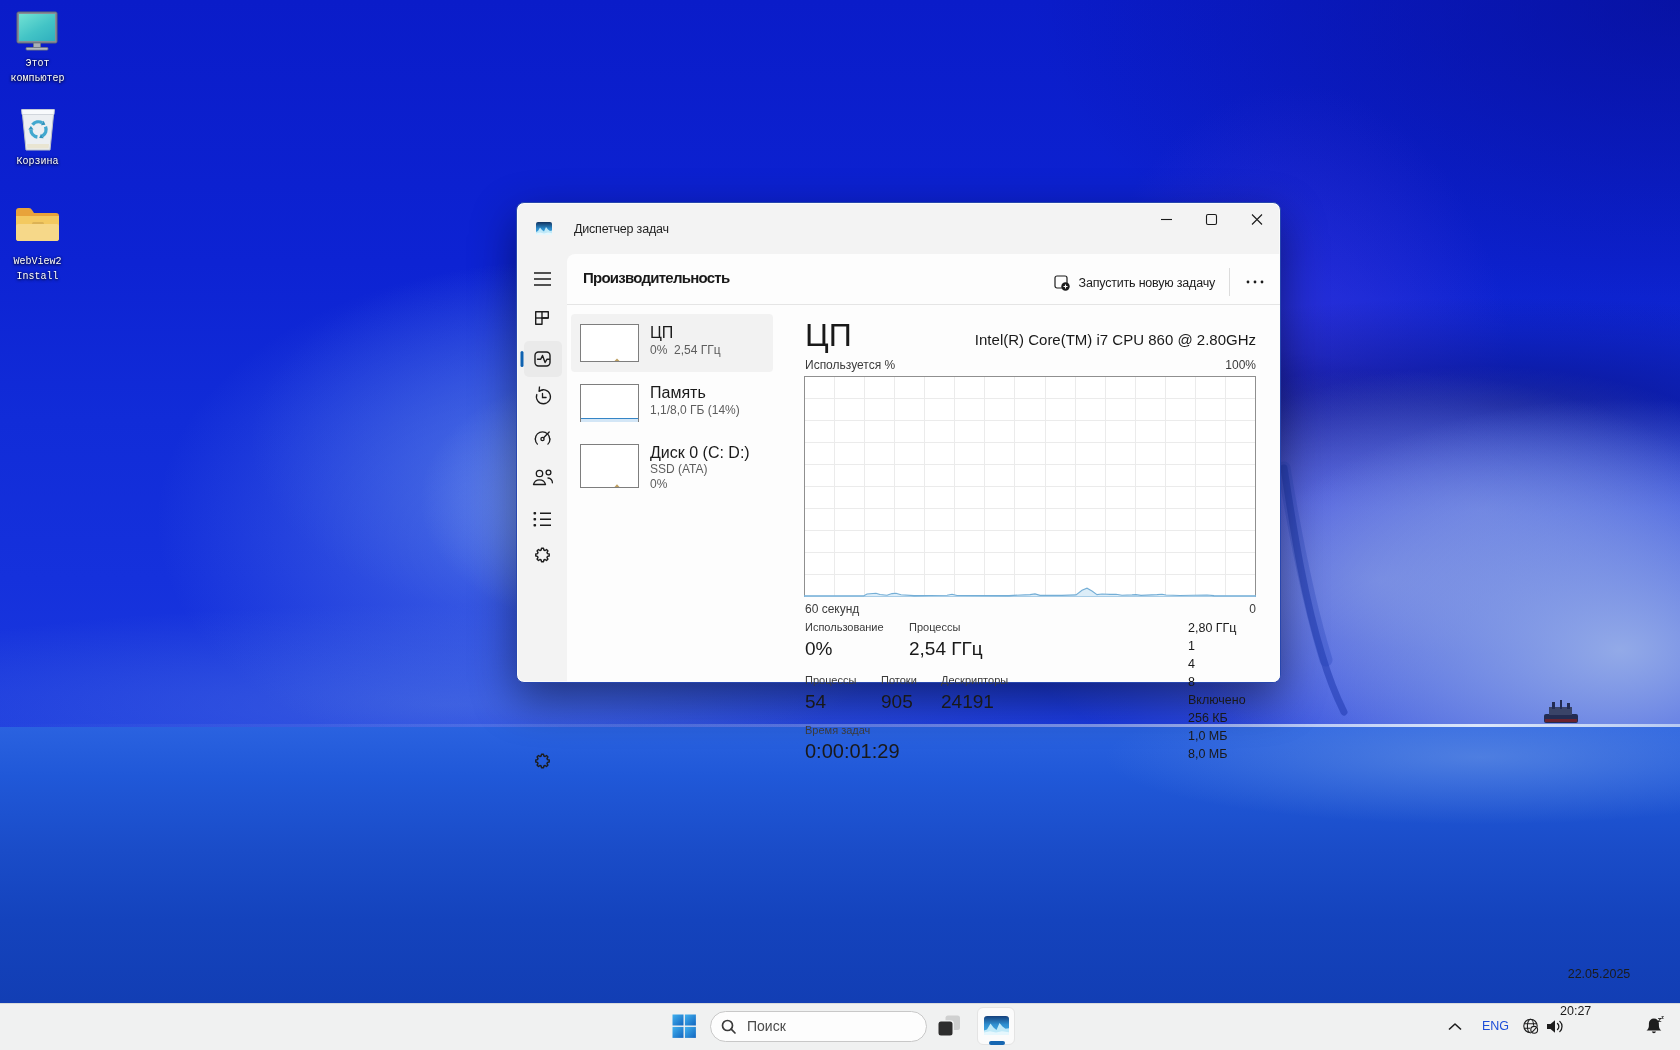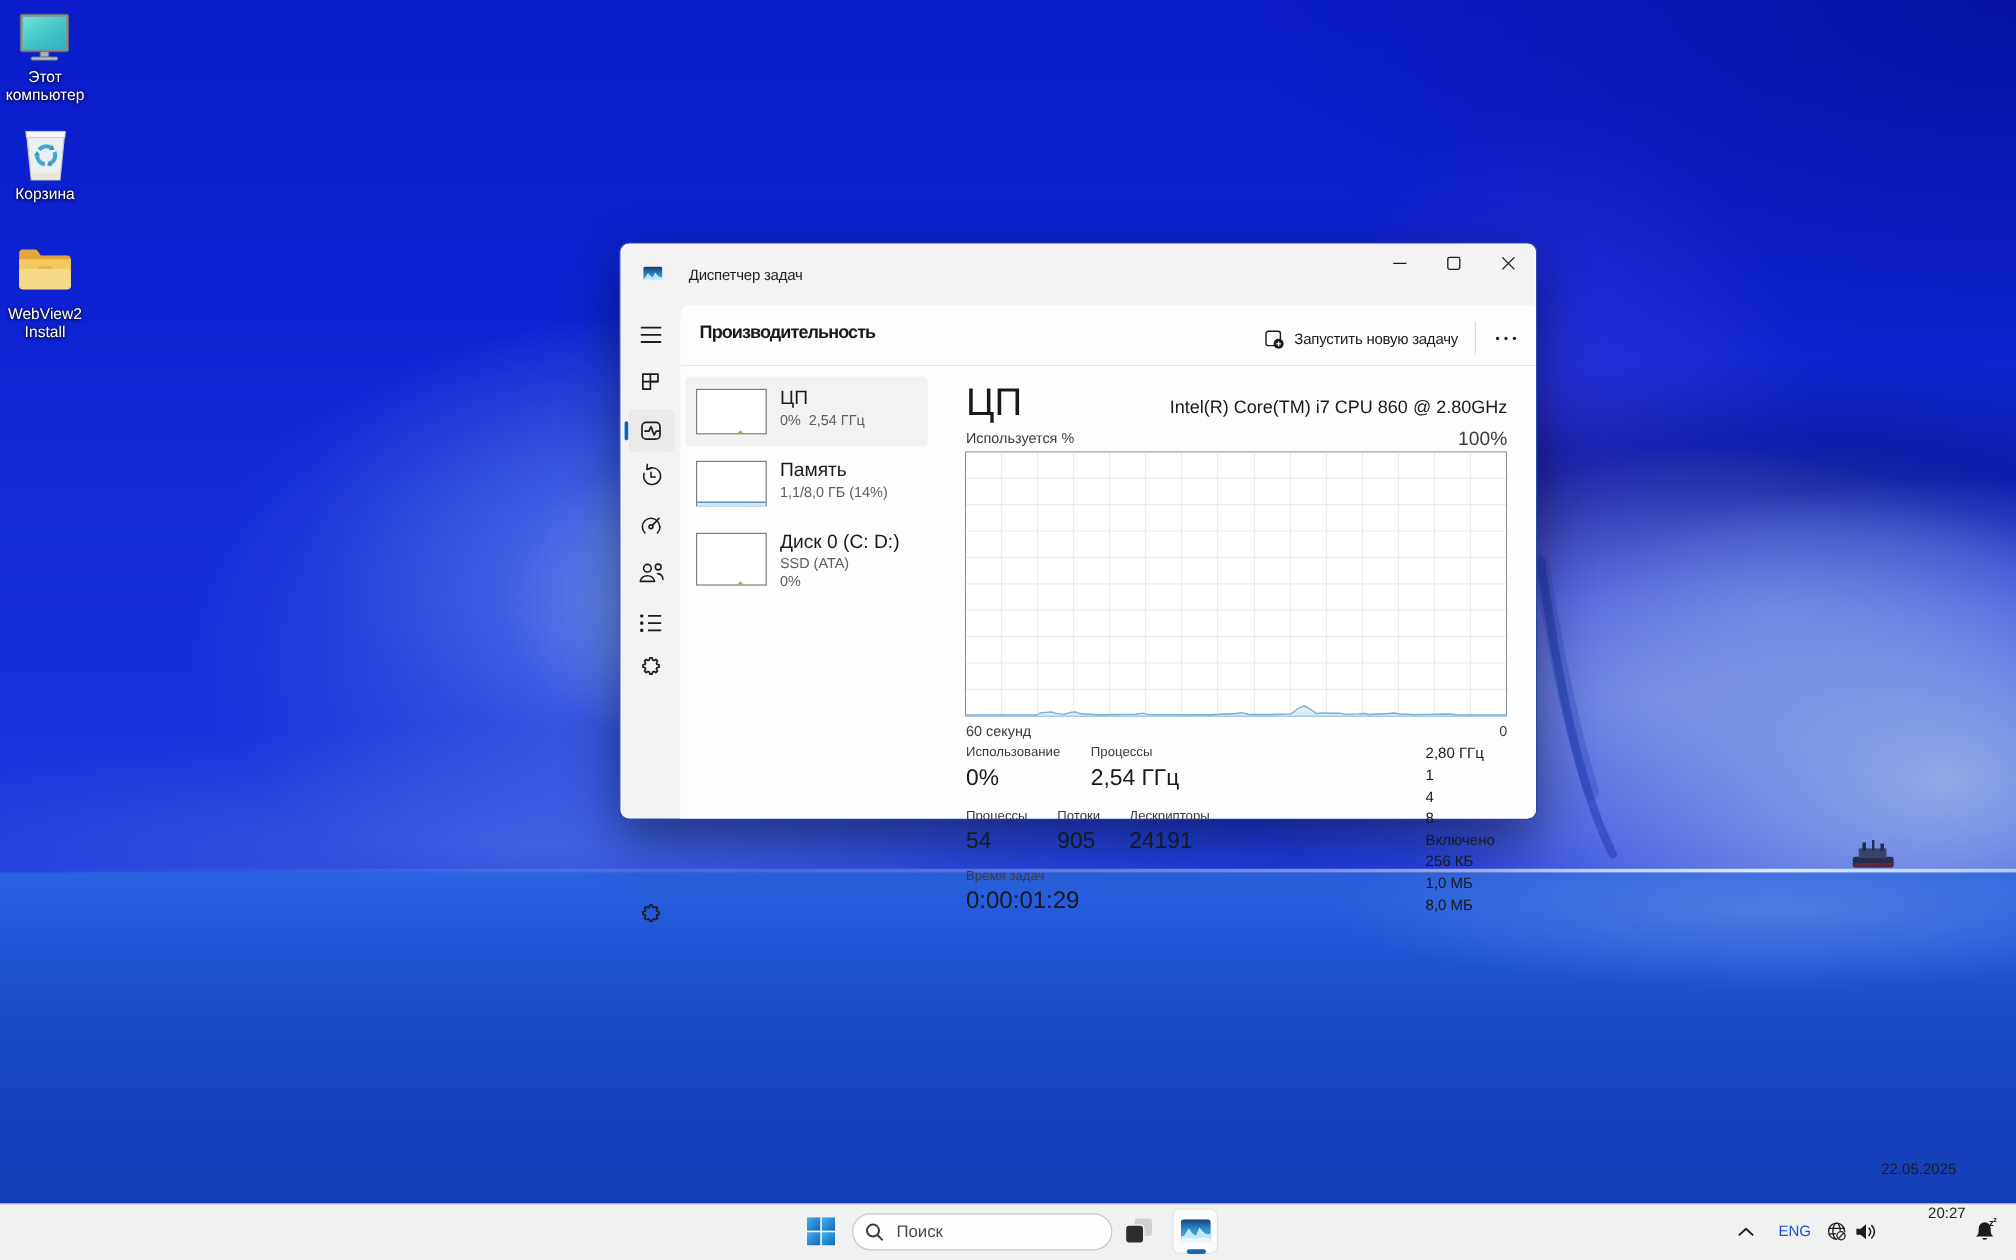--- a/index.html
+++ b/index.html
@@ -13,21 +13,21 @@
  radial-gradient(ellipse 560px 360px at 560px 520px, rgba(105,145,235,.6), rgba(105,145,235,0) 72%),
  radial-gradient(ellipse 430px 250px at 560px 440px, rgba(80,118,230,.5), rgba(80,118,230,0) 72%),
  radial-gradient(ellipse 950px 140px at 450px 705px, rgba(90,130,225,.45), rgba(90,130,225,0) 72%),
  radial-gradient(ellipse 320px 480px at 1295px 420px, rgba(90,66,225,.45), rgba(90,66,225,0) 70%),
  radial-gradient(ellipse 900px 480px at 1680px 0px, rgba(6,12,140,.6), rgba(6,12,140,0) 72%),
  linear-gradient(180deg,#0a1cc9 0%,#0d23d3 25%,#112cd8 40%,#1531dc 55%,#1c3ce0 75%,#2148e2 100%);}
 #sea{position:absolute;left:0;top:727px;width:1680px;height:276px;background:
  radial-gradient(ellipse 500px 90px at 1480px 30px, rgba(120,160,230,.5), rgba(120,160,230,0) 75%),
  linear-gradient(180deg,#2a62e0 0%,#2058d8 18%,#1a4cc8 45%,#1443bd 70%,#123eb4 100%);}
 #horiz{position:absolute;left:0;top:724px;width:1680px;height:2.5px;background:linear-gradient(90deg, rgba(190,215,245,0) 0%, rgba(190,215,245,.2) 38%, rgba(210,228,248,.55) 65%, rgba(232,242,252,.9) 88%, rgba(214,230,248,.7) 100%);}
-.dlabel{position:absolute;color:#fff;font-size:13px;text-align:center;line-height:15px;text-shadow:0 1px 3px rgba(0,0,0,.85),0 0 2px rgba(0,0,0,.6);}
+.dlabel{position:absolute;color:#fff;font-size:10px;text-align:center;line-height:15px;text-shadow:0 1px 3px rgba(0,0,0,.85),0 0 2px rgba(0,0,0,.6);font-family:Liberation Mono, monospace;}
 .tb{position:absolute;left:0;top:1003px;width:1680px;height:47px;background:#f0f1f1;border-top:1px solid #d8dadb;}
 #win{position:absolute;left:516px;top:202px;width:765px;height:481px;background:#f3f3f3;border:1px solid #2746ae;border-radius:8px;box-shadow:0 16px 45px rgba(0,0,0,.45), inset 0 0 0 1px rgba(255,255,255,.6);}
 #panel{position:absolute;left:50px;top:51px;right:0;bottom:0;background:#fdfdfd;border-radius:8px 0 7px 0;}
 .t13{font-size:11px;color:#3b3b3b}
 .v21{font-size:19px;color:#191919}
 </style></head>
 <body>
 <div id="desk"></div>
 <div id="sea"></div>
 <div id="horiz"></div>
@@ -181,21 +181,21 @@
   <svg style="position:absolute;left:13px;top:190px" width="59" height="44">
         <path d="M34.5,43 l2.5,-2.8 l2.5,2.8 z" fill="#bfa061"></path>
       </svg>
   <div style="position:absolute;left:83px;top:190px;font-size:16px;color:#1a1a1a">Диск 0 (C: D:)</div>
   <div style="position:absolute;left:83px;top:208px;font-size:12px;color:#5d5d5d">SSD (ATA)</div>
   <div style="position:absolute;left:83px;top:223px;font-size:12px;color:#5d5d5d">0%</div>
 
   <div style="position:absolute;left:238px;top:63px;font-size:32px;color:#191919">ЦП</div>
   <div style="position:absolute;right:24px;top:77px;font-size:15px;color:#191919">Intel(R) Core(TM) i7 CPU 860 @ 2.80GHz</div>
   <div class="t13" style="position:absolute;left:238px;top:104px;font-size:12px">Используется %</div>
-  <div class="t13" style="position:absolute;right:24px;top:104px;font-size:16px">100%</div>
+  <div class="t13" style="position:absolute;right:24px;top:104px;font-size:12px">100%</div>
   <svg style="position:absolute;left:237px;top:122px" width="452" height="221" viewBox="0 0 452 221">
    <rect x="0.5" y="0.5" width="451" height="220" fill="#fff" stroke="#8f8f8f"></rect>
    <g stroke="#ebebeb" stroke-width="1">
     <path d="M30.5,1 v219 M60.5,1 v219 M90.5,1 v219 M120.5,1 v219 M150.5,1 v219 M180.5,1 v219 M210.5,1 v219 M241.5,1 v219 M271.5,1 v219 M301.5,1 v219 M331.5,1 v219 M361.5,1 v219 M391.5,1 v219 M421.5,1 v219"></path>
     <path d="M1,22.5 h450 M1,44.5 h450 M1,66.5 h450 M1,88.5 h450 M1,110.5 h450 M1,132.5 h450 M1,154.5 h450 M1,176.5 h450 M1,198.5 h450"></path>
    </g>
    <path d="M0,219.8 L60,219.8 L63,218 L72,217.3 L76,218.5 L83,219.3 L88,217.6 L92,217.2 L97,218.8 L110,219.6 L143,219.2 L148,218.3 L153,219.5 L205,219.6 L226,218.6 L231,217.9 L236,219.4 L258,219.4 L272,218.9 L278,214.2 L283,212.2 L288,215 L293,218.6 L298,218.0 L306,218.4 L312,218.2 L318,219.3 L328,218.9 L332,218.6 L337,219.4 L353,218.6 L358,218.2 L362,219.0 L376,219.5 L403,219.0 L410,219.6 L452,219.7 L452,221 L0,221 Z" fill="#dcedf8" stroke="#74aed6" stroke-width="1.1"></path>
   </svg>
   <div class="t13" style="position:absolute;left:238px;top:348px;font-size:12px">60 секунд</div>
   <div class="t13" style="position:absolute;right:24px;top:348px;font-size:12px">0</div>
@@ -266,20 +266,20 @@
   <path d="M2.2,5.7 h12.6 M2.2,10.3 h12.6"></path>
  </g>
  <circle cx="12.2" cy="11.8" r="4.4" fill="#f0f1f1"></circle>
  <circle cx="12.2" cy="11.8" r="3.4" fill="none" stroke="#1d1d1d" stroke-width="1.1"></circle>
  <line x1="9.9" y1="14.3" x2="14.6" y2="9.4" stroke="#1d1d1d" stroke-width="1.1"></line>
 </svg>
 <svg style="position:absolute;left:1545px;top:1018px" width="20" height="17" viewBox="0 0 20 17">
  <path d="M2,6 h3.5 L10,2.2 V14.8 L5.5,11 H2 Z" fill="#1d1d1d"></path>
  <path d="M12.5,5.5 a4,4 0 0 1 0,6 M14.8,3.4 a7,7 0 0 1 0,10.2" stroke="#1d1d1d" stroke-width="1.3" fill="none" stroke-linecap="round"></path>
 </svg>
-<div style="position:absolute;left:1560px;top:1004px;width:78px;text-align:right;font-size:12.5px;color:#1b1b1b">20:27</div>
+<div style="position:absolute;left:1560px;top:1004px;width:78px;font-size:12.5px;color:#1b1b1b">20:27</div>
 <div style="position:absolute;left:1560px;top:967px;width:78px;text-align:center;font-size:12.5px;color:#1b1b1b">22.05.2025</div>
 <svg style="position:absolute;left:1643px;top:1014px" width="22" height="24" viewBox="0 0 22 24">
  <path d="M3.5,16.5 c1.8,-1.2 2.4,-3 2.4,-5.3 v-1.7 a5,5 0 0 1 10,0 v1.7 c0,2.3 .6,4.1 2.4,5.3 z" fill="#1d1d1d"></path>
  <path d="M8.8,17.6 a2.2,2.2 0 0 0 4.2,0 z" fill="#1d1d1d"></path>
  <text x="14.5" y="8" font-size="8" font-weight="bold" fill="#1d1d1d" font-family="Liberation Sans">z</text>
  <text x="18" y="4.5" font-size="6" font-weight="bold" fill="#1d1d1d" font-family="Liberation Sans">z</text>
 </svg>
 
 </body></html>

